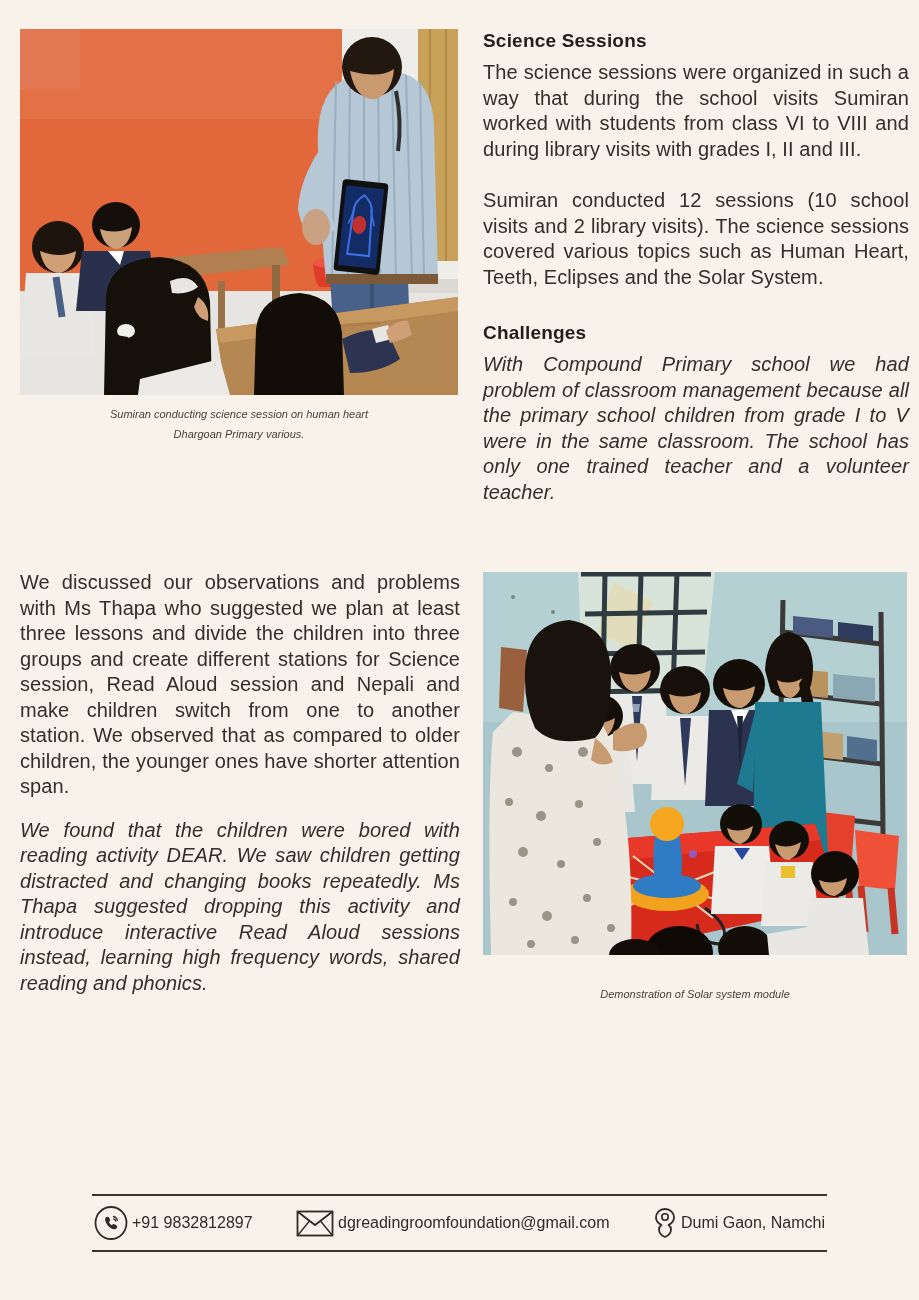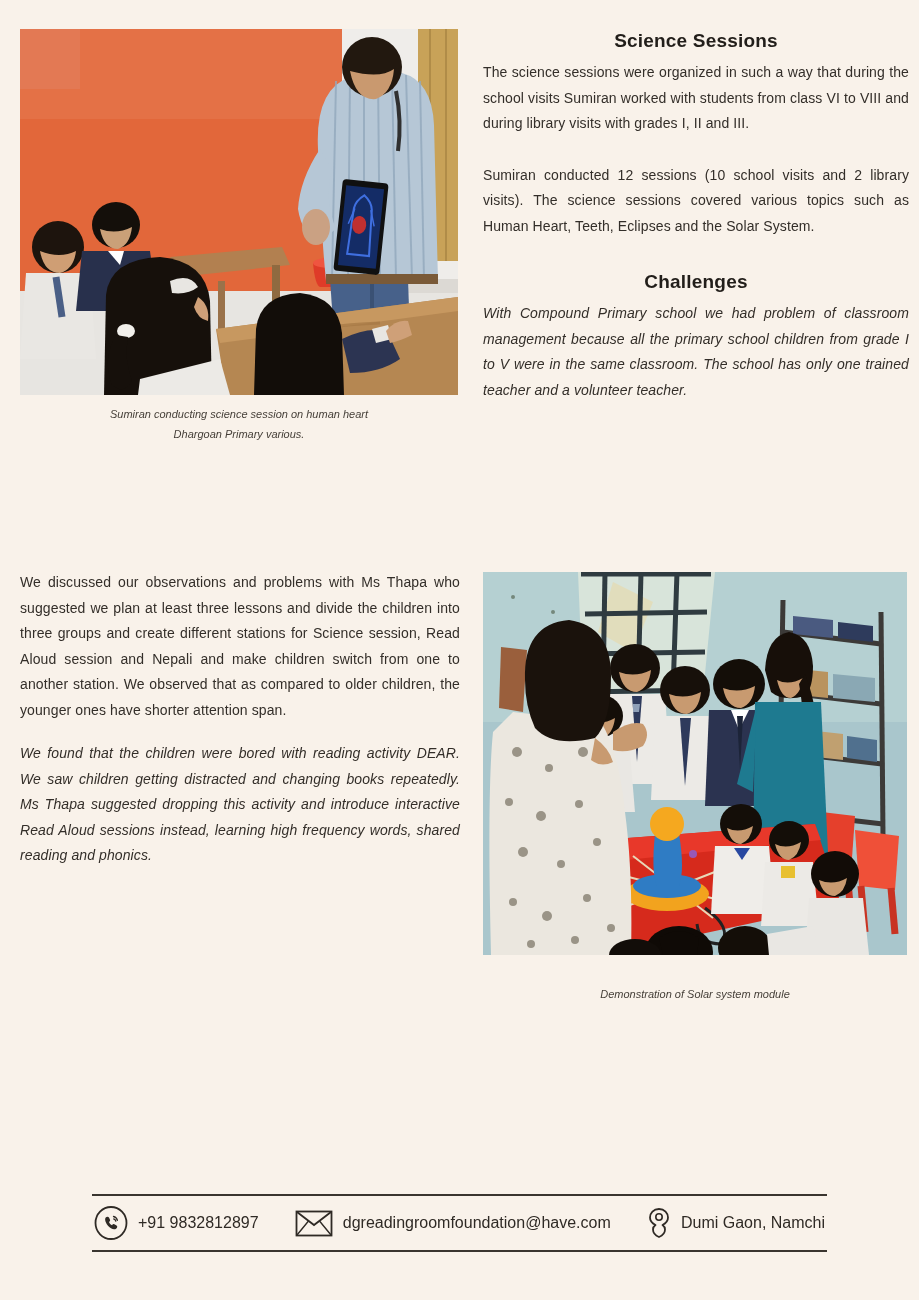--- a/index.html
+++ b/index.html
@@ -22,54 +22,54 @@
     text-align: center;
     font-style: italic;
     font-size: 11px;
     line-height: 20px;
     color: #453f38;
   }
   .caption1 { left: 20px; top: 404px; width: 438px; }
   .caption2 { left: 483px; top: 960px; width: 424px; margin-top: 24px; }
   .textcol { position: absolute; text-align: justify; }
   .textcol p {
-    font-size: 14px;
+    font-size: 20px;
     line-height: 25.5px;
     margin: 0 0 26px 0;
     text-align: justify;
     letter-spacing: 0.1px;
   }
   .textcol p:last-child { margin-bottom: 0; font-style: italic; }
   .textcol h2 {
     font-size: 19px;
     font-weight: bold;
     letter-spacing: 0.2px;
     margin: 0 0 8px 0;
-    text-align: center;
+    text-align: left;
     color: #221e1a;
   }
   .col-right { left: 483px; top: 30px; width: 426px; }
   .h-challenges { margin-top: 32px !important; }
   .col-left { left: 20px; top: 570px; width: 440px; }
   .col-left p:first-child { margin-bottom: 18px; }
   .footer-band {
     position: absolute;
     left: 92px; top: 1194px;
     width: 735px; height: 58px;
     border-top: 2px solid #3a352f;
     border-bottom: 2px solid #3a352f;
     display: flex;
     align-items: center;
     justify-content: space-between;
     padding: 0 2px;
   }
   .contact {
     display: flex;
     align-items: center;
-    gap: 10px;
+    gap: 4px;
     font-size: 16px;
     color: #2f2a25;
     white-space: nowrap;
   }
   .contact svg { display: block; }
 </style>
 </head>
 <body>
 
 <div class="page">
@@ -316,21 +316,21 @@
         <path d="M19.5 10.5 q3 0.6 3.9 3.8 M19.8 13 q1.6 0.4 2 2.1" stroke="#2f2a25" stroke-width="1.3" fill="none" stroke-linecap="round"></path>
       </svg>
       <span>+91 9832812897</span>
     </div>
     <div class="contact">
       <svg width="38" height="27" viewBox="0 0 38 27">
         <rect x="1.5" y="1.5" width="35" height="24" fill="none" stroke="#2f2a25" stroke-width="1.8"></rect>
         <path d="M2 2 L19 15 L36 2" fill="none" stroke="#2f2a25" stroke-width="1.8"></path>
         <path d="M2 25 L13.5 11 M36 25 L24.5 11" fill="none" stroke="#2f2a25" stroke-width="1.4"></path>
       </svg>
-      <span>dgreadingroomfoundation@have.com</span>
+      <span>dgreadingroomfoundation@gmail.com</span>
     </div>
     <div class="contact">
       <svg width="24" height="32" viewBox="0 0 24 32">
         <path d="M12 2 C6.5 2 3 6 3 10.5 C3 14 5.5 16.5 8.5 18 C7 19 6 20.5 6 22.5 C6 26 8.5 28.5 12 30 C15.5 28.5 18 26 18 22.5 C18 20.5 17 19 15.5 18 C18.5 16.5 21 14 21 10.5 C21 6 17.5 2 12 2 Z M12 2" fill="none" stroke="#2f2a25" stroke-width="1.8" stroke-linejoin="round"></path>
         <circle cx="12" cy="10" r="3.2" fill="none" stroke="#2f2a25" stroke-width="1.6"></circle>
       </svg>
       <span>Dumi Gaon, Namchi</span>
     </div>
   </footer>
 

